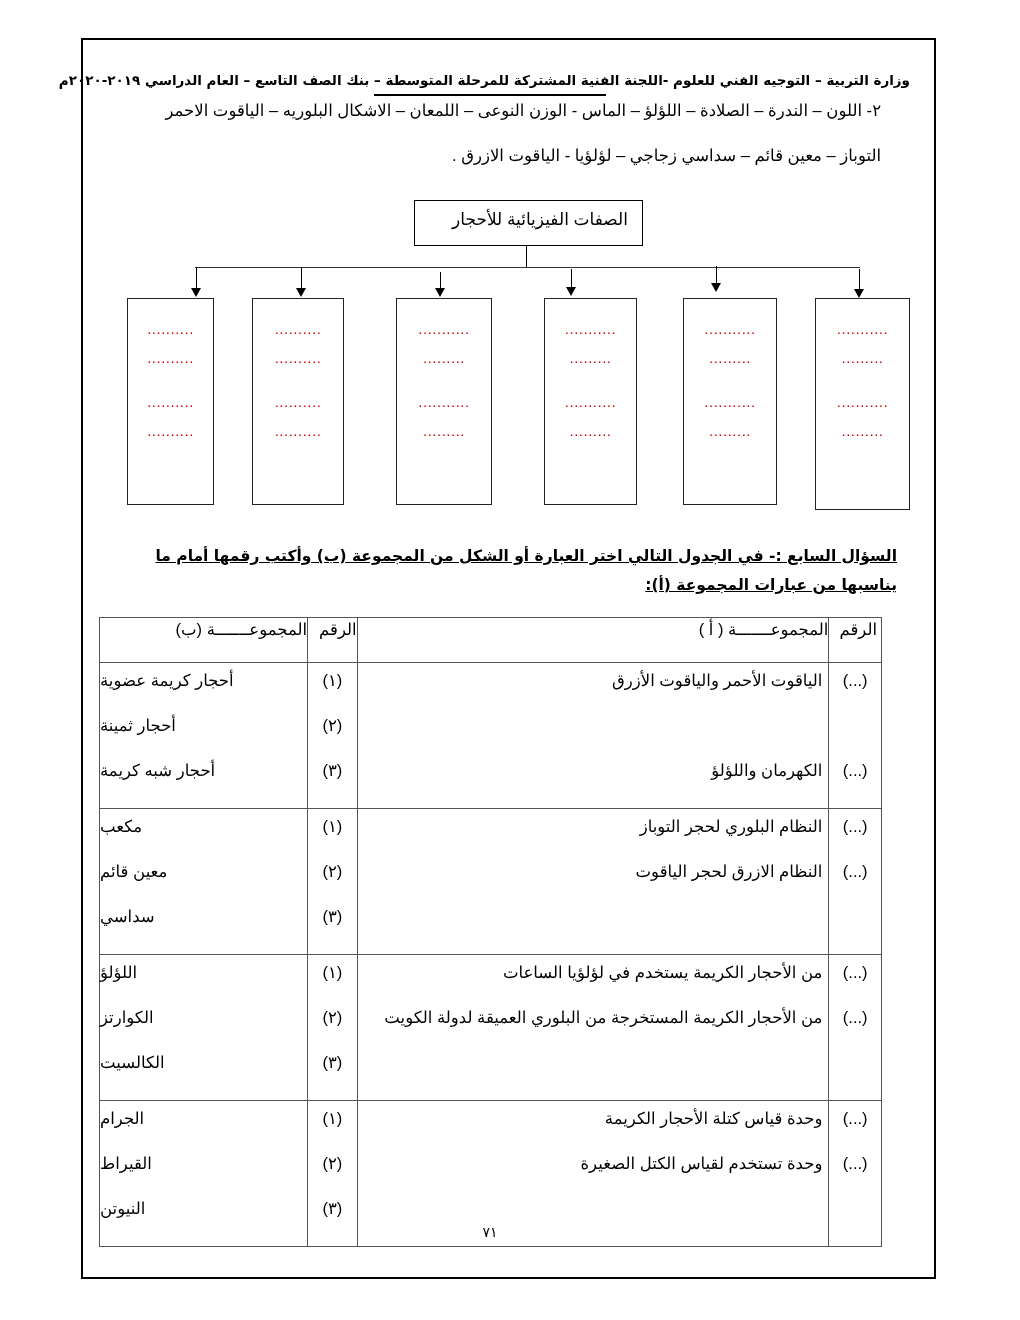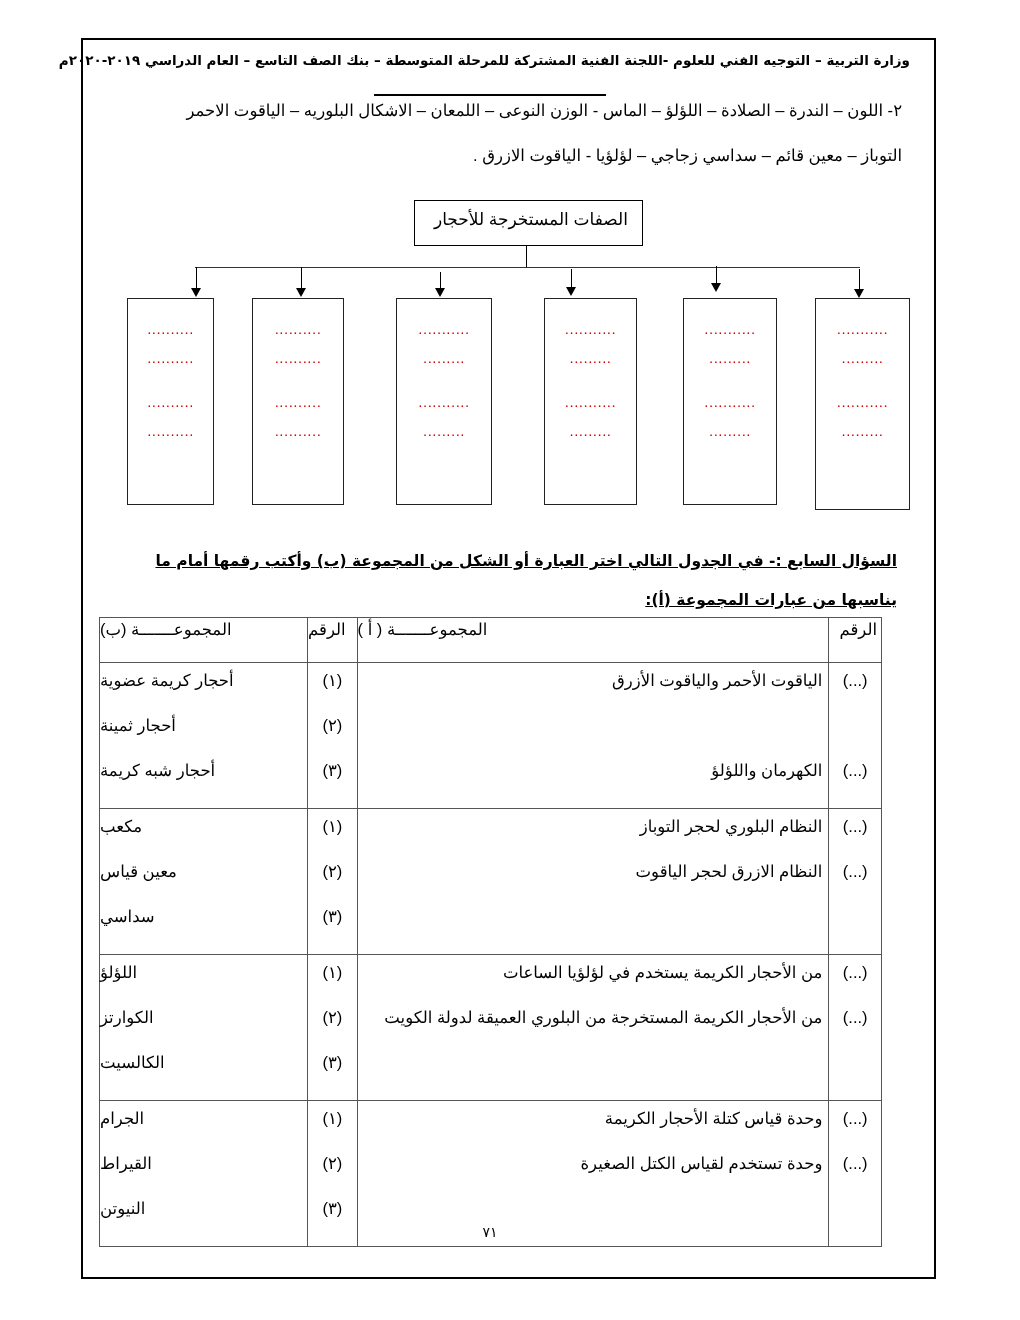--- a/index.html
+++ b/index.html
@@ -21,40 +21,40 @@
       top: 38px;
       width: 855px;
       height: 1241px;
       border: 2px solid #000;
       box-sizing: border-box;
     }
 
     .header-line {
       position: absolute;
       left: 90px;
-      top: 52px;
+      top: 72px;
       width: 820px;
       text-align: right;
       font-family: "DejaVu Sans", sans-serif;
       font-weight: bold;
       font-size: 13.5px;
       direction: rtl;
       white-space: nowrap;
     }
     .header-underline {
       position: absolute;
       left: 374px;
       top: 94px;
       width: 232px;
       height: 0;
       border-top: 2px solid #000;
     }
     .word-list {
       position: absolute;
-      right: 118px;
+      right: 139px;
       width: 800px;
       text-align: right;
       direction: rtl;
       font-family: "Liberation Sans", sans-serif;
       font-size: 16.5px;
       white-space: nowrap;
     }
     .word-list.l1 { top: 101px; }
     .word-list.l2 { top: 146px; }
 
@@ -114,21 +114,21 @@
     .question {
       position: absolute;
       right: 123px;
       top: 542px;
       width: 780px;
       direction: rtl;
       text-align: right;
       font-family: "DejaVu Sans", sans-serif;
       font-weight: bold;
       font-size: 15.5px;
-      line-height: 39px;
+      line-height: 29px;
       text-decoration: underline;
     }
 
     
     .match-table {
       position: absolute;
       left: 99px;
       top: 617px;
       width: 783px;
       border-collapse: collapse;
@@ -137,21 +137,21 @@
       font-size: 16.5px;
     }
     .match-table td, .match-table th {
       border: 1.3px solid #555;
       vertical-align: top;
       padding: 0;
       font-weight: normal;
     }
     .match-table th {
       height: 42px;
-      text-align: left;
+      text-align: right;
       padding-top: 2px;
     }
     .match-table th.num-col {
       text-align: right;
       padding-right: 4px;
     }
     .col-num-a { width: 48px; }
     .col-a { width: 472px; margin-top: 43px; }
     .col-num-b { width: 49px; }
     .col-b { width: 210px; }
@@ -185,21 +185,21 @@
 
 <div class="page-frame"></div>
 
 <div class="header-line">وزارة التربية – التوجيه الفني للعلوم -اللجنة الفنية المشتركة للمرحلة المتوسطة – بنك الصف التاسع – العام الدراسي ٢٠١٩-٢٠٢٠م</div>
 <div class="header-underline"></div>
 
 <div class="word-list l1">٢- اللون – الندرة – الصلادة – اللؤلؤ – الماس -   الوزن النوعى – اللمعان – الاشكال البلوريه – الياقوت الاحمر</div>
 <div class="word-list l2">التوباز – معين قائم – سداسي زجاجي – لؤلؤيا   - الياقوت الازرق   .</div>
 
 <div class="title-box">
-  <span>الصفات المستخرجة للأحجار</span>
+  <span>الصفات الفيزيائية للأحجار</span>
 </div>
 <div class="vline" style="left:526px; top:246px; height:21px;"></div>
 <div class="hline" style="left:195px; top:267px; width:665px;"></div>
 
 <div class="vline" style="left:196px; top:267px; height:21px;"></div>
 <div class="arrow-head" style="left:191px; top:288px;"></div>
 
 <div class="vline" style="left:301px; top:267px; height:21px;"></div>
 <div class="arrow-head" style="left:296px; top:288px;"></div>
 
@@ -312,21 +312,21 @@
       <td class="cell-num">
           <div class="cell-lines">
         <div class="cell-line">(١)</div>
         <div class="cell-line">(٢)</div>
         <div class="cell-line">(٣)</div>
       </div>
         </td>
       <td class="cell-b">
           <div class="cell-lines">
         <div class="cell-line">مكعب</div>
-        <div class="cell-line">معين قياس</div>
+        <div class="cell-line">معين قائم</div>
         <div class="cell-line">سداسي</div>
       </div>
         </td>
     </tr>
     <tr>
       <td class="cell-num">
           <div class="cell-lines">
         <div class="cell-line">(...)</div>
         <div class="cell-line">(...)</div>
         <div class="cell-line"></div>

